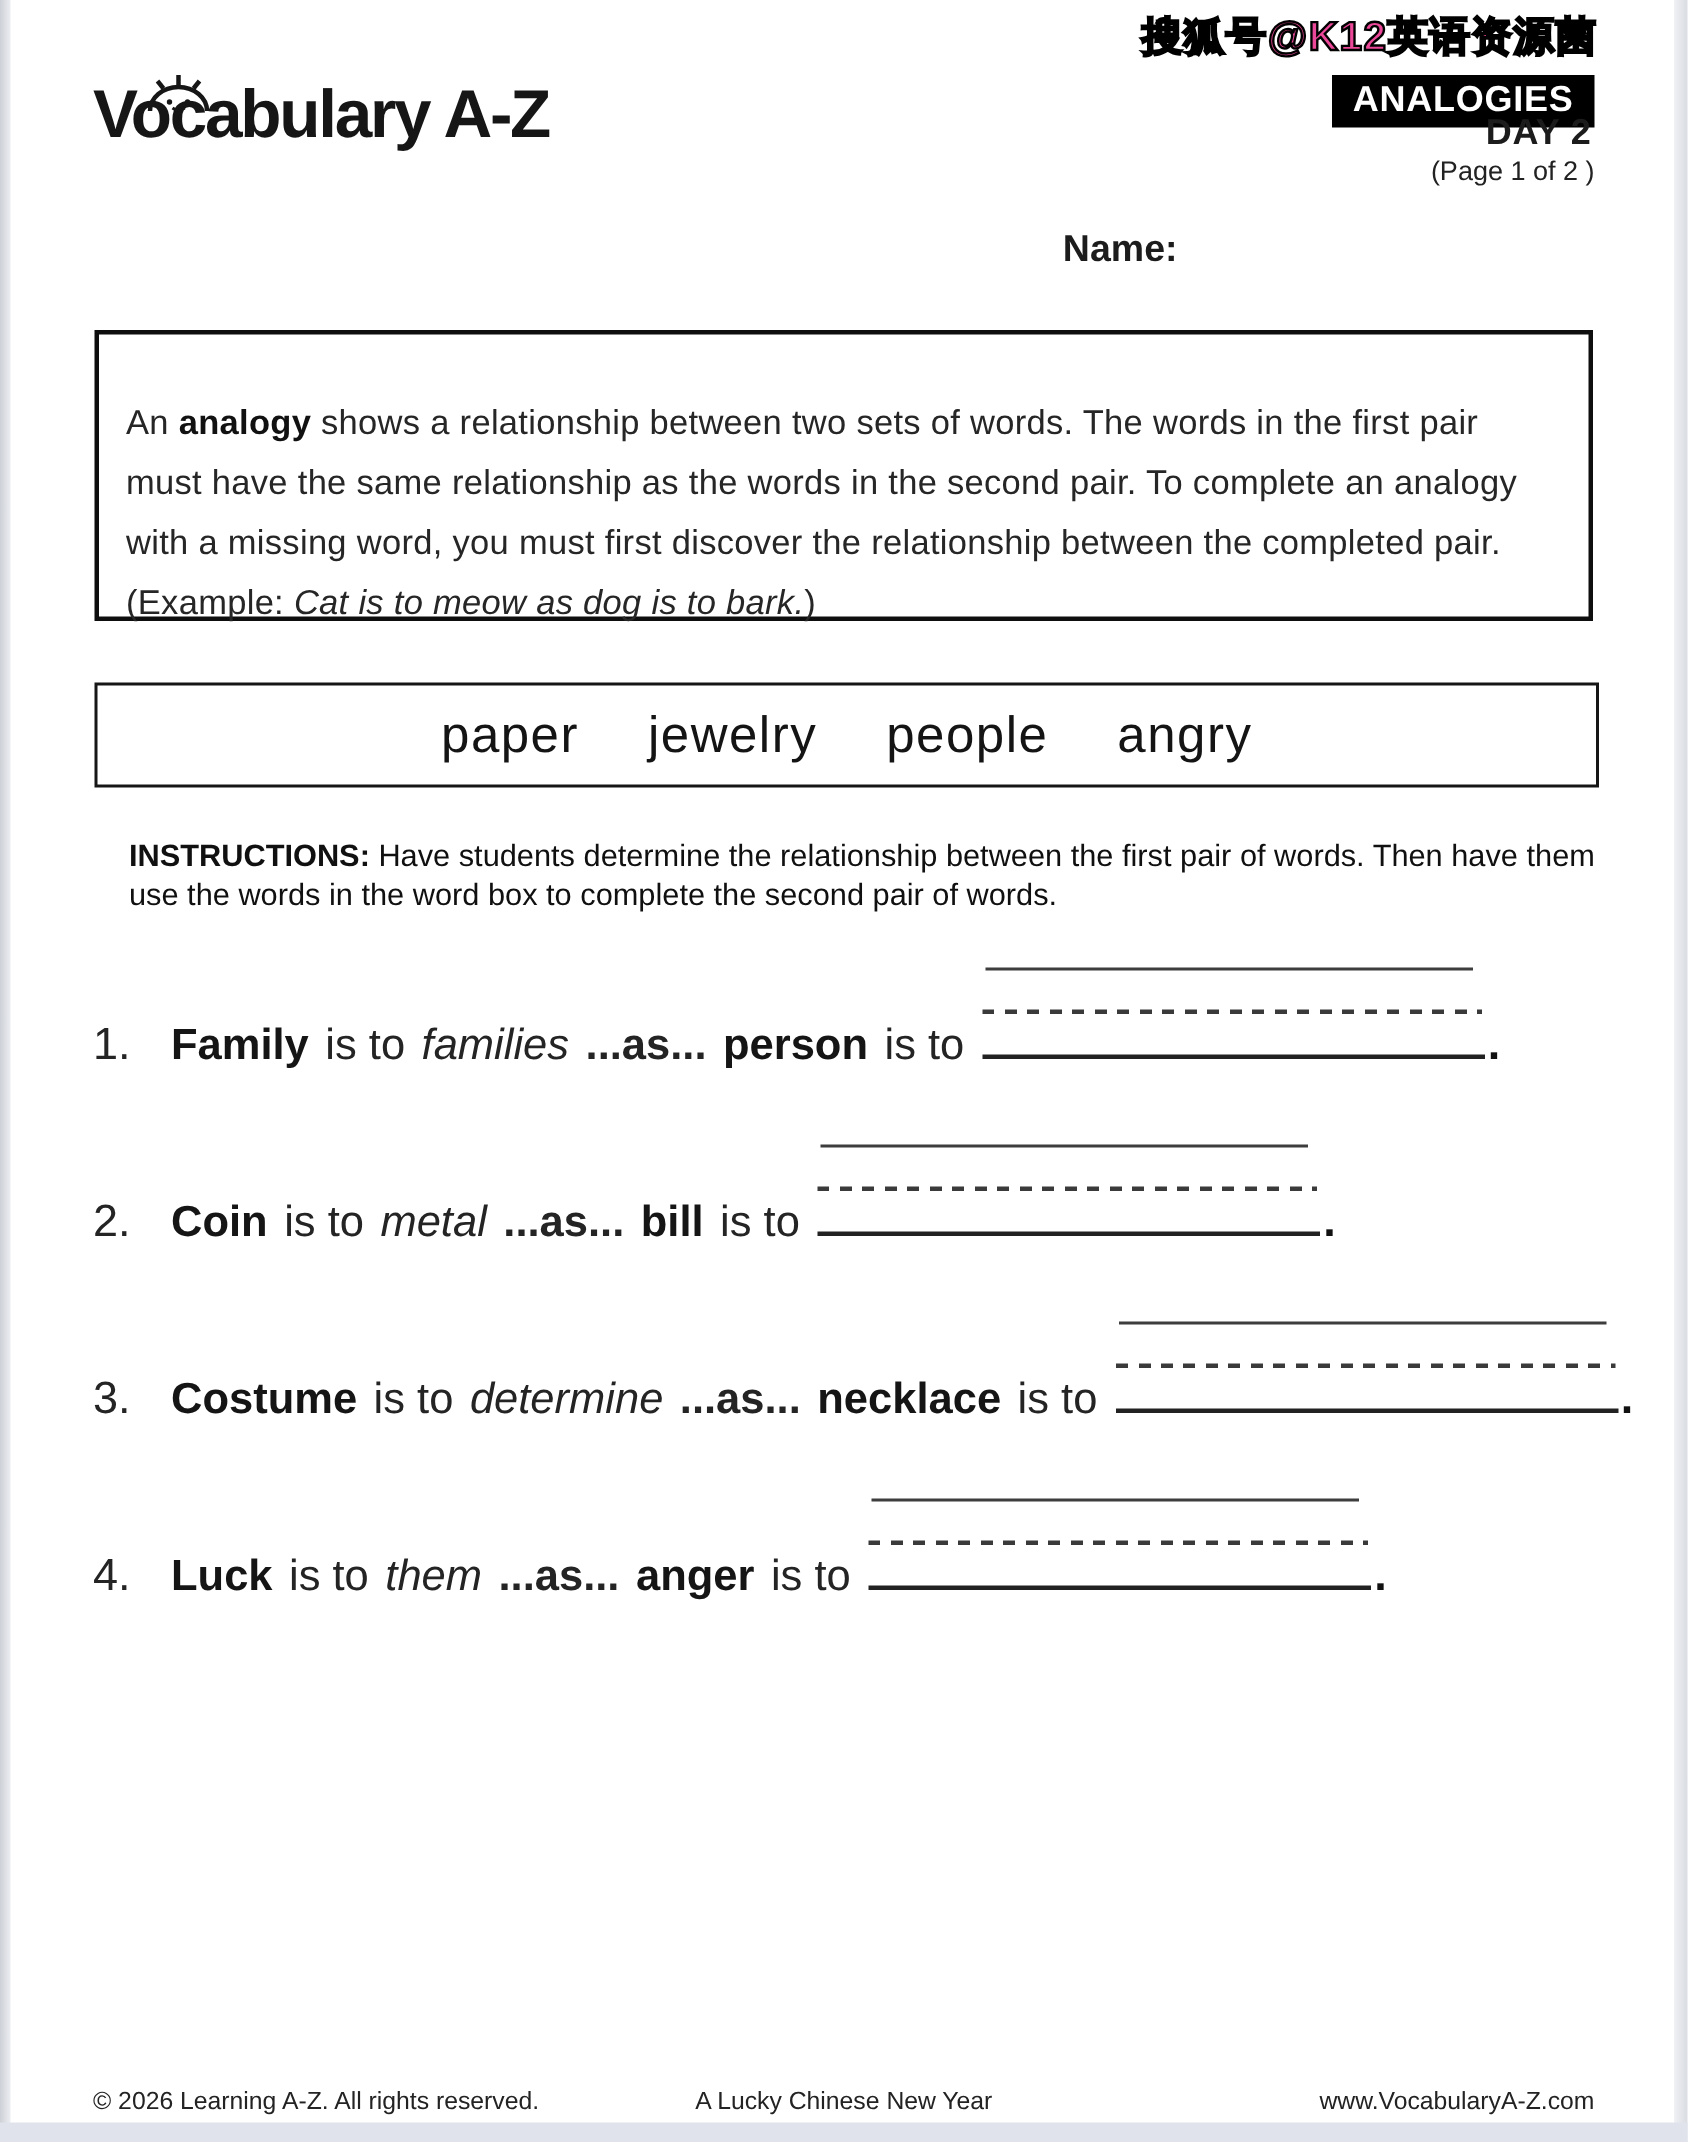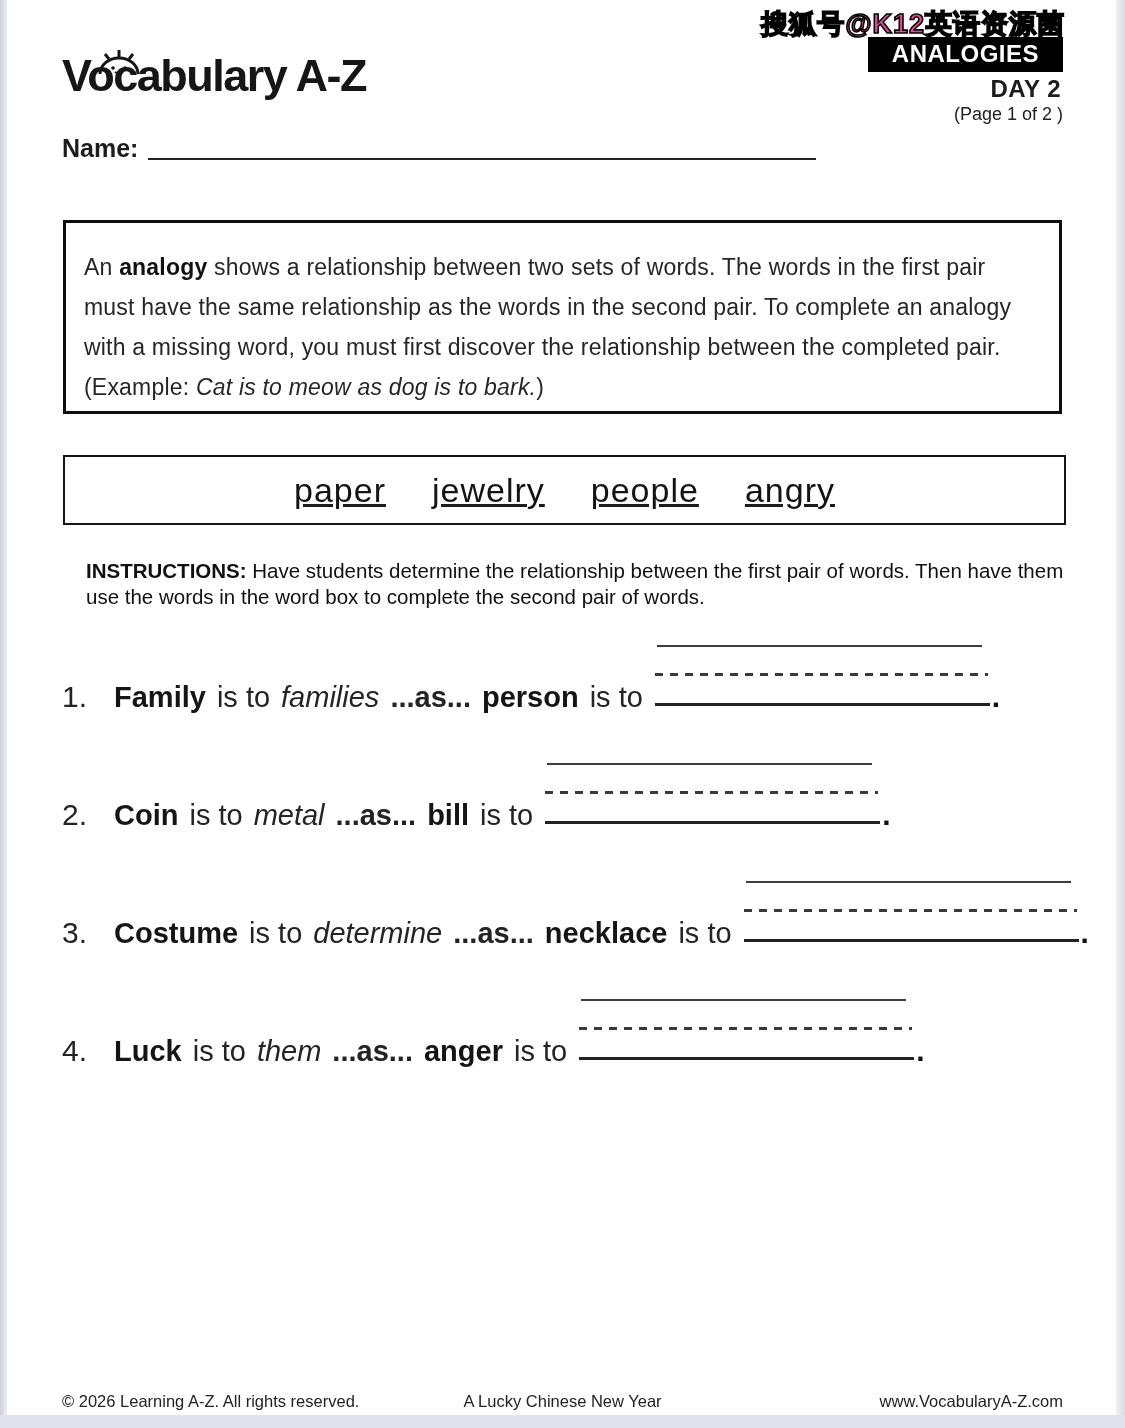--- a/index.html
+++ b/index.html
@@ -13,40 +13,40 @@
   .edge-right{position:absolute;right:0;top:0;width:9px;height:100%;
     background:linear-gradient(270deg,#d9dce2,#f0f1f5);}
   .edge-bottom{position:absolute;left:0;bottom:0;width:100%;height:13px;background:#e0e3eb;}
 
   
   .logo{position:absolute;left:62px;top:50px;font-size:45px;font-weight:bold;
     letter-spacing:-1.5px;color:#161616;}
   .sun{position:absolute;left:30px;top:-15px;}
   .watermark{position:absolute;right:60px;top:6px;font-size:27px;font-weight:bold;
     letter-spacing:1px;color:#ec4899;-webkit-text-stroke:1.6px #000;white-space:nowrap;}
-  .badge{position:absolute;right:62px;top:37px;background:#000;color:#fff;
-    font-size:24px;font-weight:bold;padding:3px 24px 4px;letter-spacing:.5px;}
+  .badge{position:absolute;right:62px;top:50px;background:#000;color:#fff;
+    font-size:24px;font-weight:bold;padding:3px 14px 4px;letter-spacing:.5px;}
   .day{position:absolute;right:64px;top:75px;font-size:24px;font-weight:bold;letter-spacing:.5px;}
   .pageinfo{position:absolute;right:62px;top:104px;font-size:18px;color:#222;margin-left:12px;}
 
   
-  .name-row{position:absolute;left:62px;top:134px;width:723px;display:flex;align-items:flex-end;}
+  .name-row{position:absolute;left:62px;top:152px;width:723px;display:flex;align-items:flex-end;flex-direction:column;}
   .name-label{font-size:25px;font-weight:bold;}
   .name-line{flex:0 0 668px;margin-left:10px;margin-bottom:3px;border-bottom:2.5px solid #222;}
 
   
   .defbox{position:absolute;left:63px;top:220px;width:999px;height:194px;box-sizing:border-box;
-    border:3px solid #0e0e0e;padding:24px 18px 0;font-size:23px;line-height:40px;
+    border:3px solid #0e0e0e;padding:38px 18px 0;font-size:23px;line-height:40px;
     color:#262626;letter-spacing:.2px;}
   .defbox .term{font-weight:bold;color:#111;}
   .defbox .example{font-style:italic;}
 
   
   .wordbox{position:absolute;left:63px;top:455px;width:1003px;height:70px;box-sizing:border-box;
-    border:2.5px solid #161616;display:flex;align-items:center;justify-content:center;gap:46px;text-decoration:underline;}
+    border:2.5px solid #161616;display:flex;align-items:center;justify-content:center;gap:46px;}
   .wordbox span{font-size:34px;color:#141414;letter-spacing:1px;}
 
   
   .instructions{position:absolute;left:62px;top:558px;width:1005px;font-size:20.5px;
     line-height:26px;color:#101010;margin-left:24px;}
   .instructions .lbl{font-weight:bold;}
 
   
   .questions{position:absolute;left:62px;top:645px;width:1010px;}
   .question{display:flex;align-items:flex-end;height:69px;margin-bottom:49px;white-space:nowrap;}

